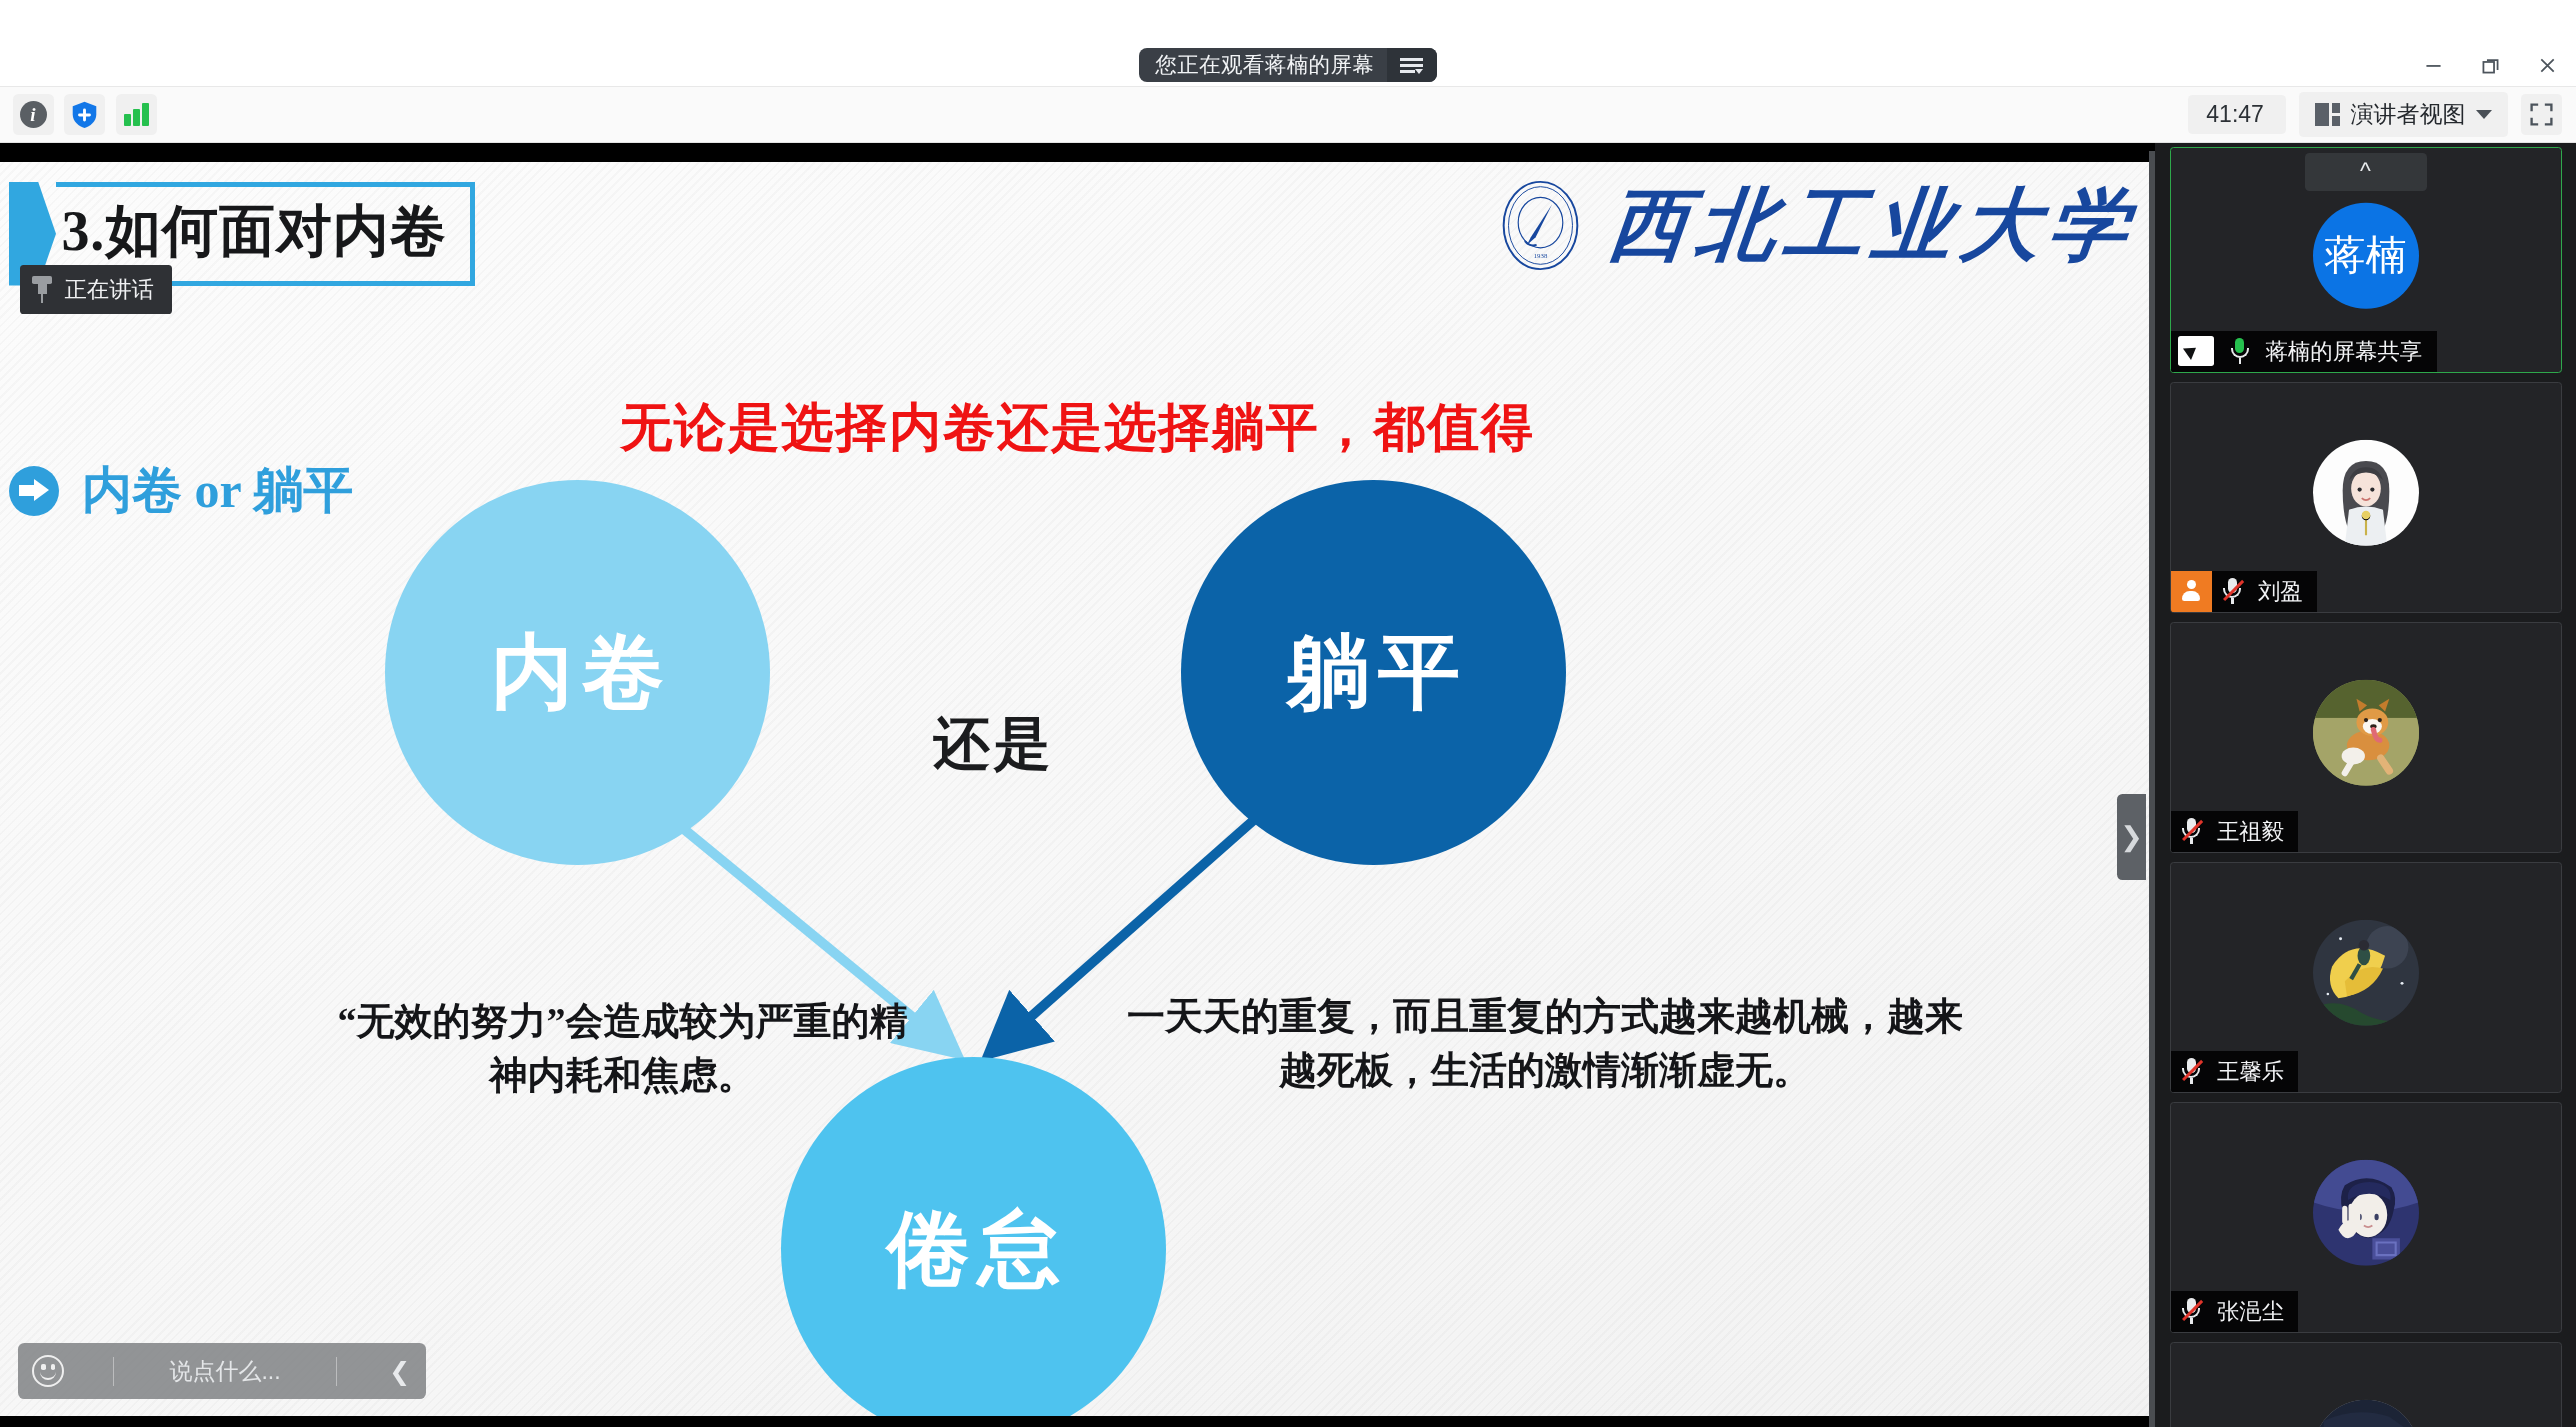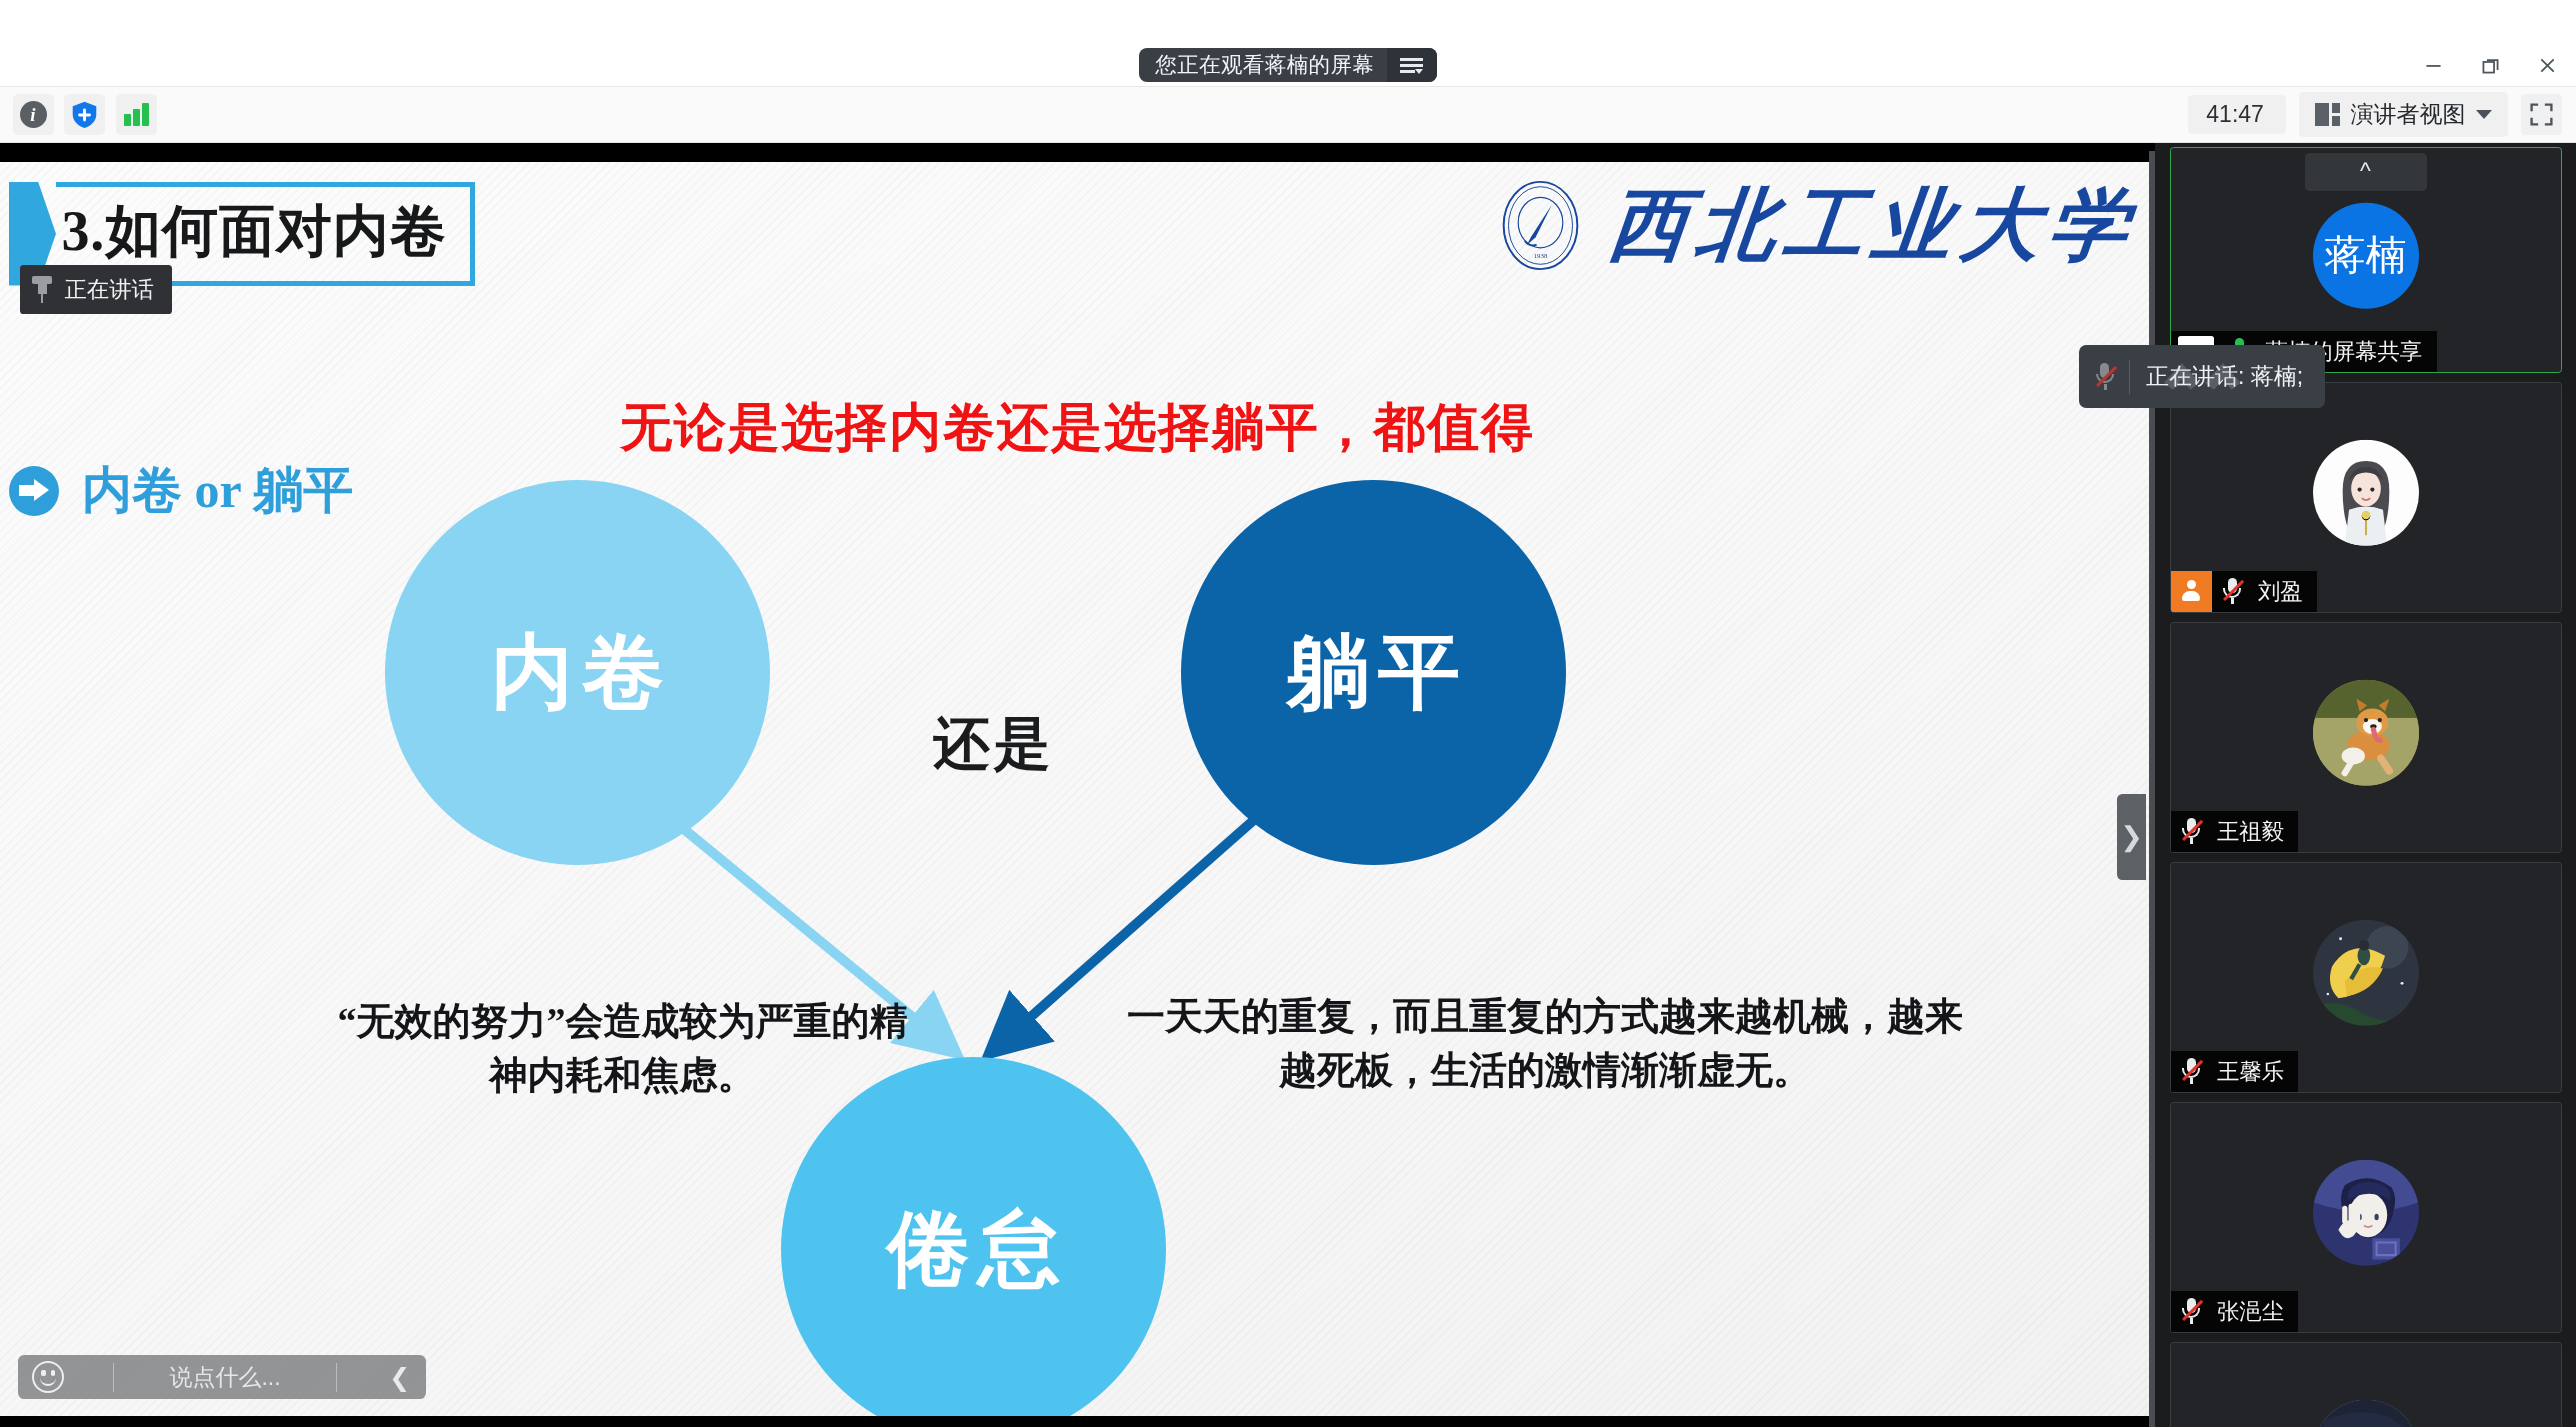--- a/index.html
+++ b/index.html
@@ -198,21 +198,21 @@
   }
   #cap-left  { left: 336px; top: 833px; width: 573px; text-align: center; }
   #cap-right { left: 1124px; top: 828px; width: 842px; text-align: center; }
 
   .connectors { position: absolute; left: 0; top: 0; width: 2155px; height: 1254px; pointer-events: none; }
 
   
   .chatbar {
     position: absolute; left: 18px; bottom: 72px; z-index: 30;
     background: rgba(128,130,133,0.85); border-radius: 6.3px;
-    display: flex; align-items: center; height: 44px; cursor: text; gap: 36px;
+    display: flex; align-items: center; height: 56px; cursor: text; gap: 36px;
   }
   .smiley {
     width: 32px; height: 32px; border-radius: 50%; border: 2.7px solid #efefef;
     margin: 0 12.5px 0 14.3px; position: relative;
   }
   .smiley .eye { position: absolute; top: 7.2px; width: 4.5px; height: 6.3px; background: #efefef; border-radius: 1.8px;}
   .smiley .eye.l { left: 7.2px; } .smiley .eye.r { right: 7.2px; }
   .smiley .mouth {
     position: absolute; left: 5.4px; bottom: 5.4px; width: 16px; height: 8px;
     border-bottom: 2.7px solid #efefef; border-radius: 0 0 12.5px 12.5px;
@@ -631,29 +631,15 @@
           <circle cx="74" cy="62" r="14" fill="#15181f"></circle>
           <circle cx="74" cy="62" r="7" fill="#9aa2ad"></circle>
           <circle cx="22" cy="64" r="11" fill="#15181f"></circle>
           <path d="M0 74 q24 -8 50 0 q26 8 50 0 v26 h-100z" fill="#6d6d6d"></path>
         </svg>
       </div>
 
     </div>
   </div>
 
-  <div class="speak-toast">
-    <span class="mic" style="opacity:.75">
-      <i class="cap2" style="background:#9ea3a9"></i>
-      <i class="arc" style="border-color:#9ea3a9"></i>
-      <i class="stem" style="background:#9ea3a9"></i>
-      <i class="slash"></i>
-    </span>
-    <span class="divider"></span>
-    <span class="txt">正在讲话: 蒋楠;</span>
-    <svg class="toast-deco" width="116" height="41" viewBox="0 0 130 46">
-      <path d="M10 30 L30 8 L50 30 L40 38 L30 26 L20 38 Z" fill="#c9ccd1"></path>
-      <path d="M56 30 L76 8 L96 30 L86 38 L76 26 L66 38 Z" fill="#c9ccd1"></path>
-    </svg>
-  </div>
 
 </div>
 
 
 </body></html>

